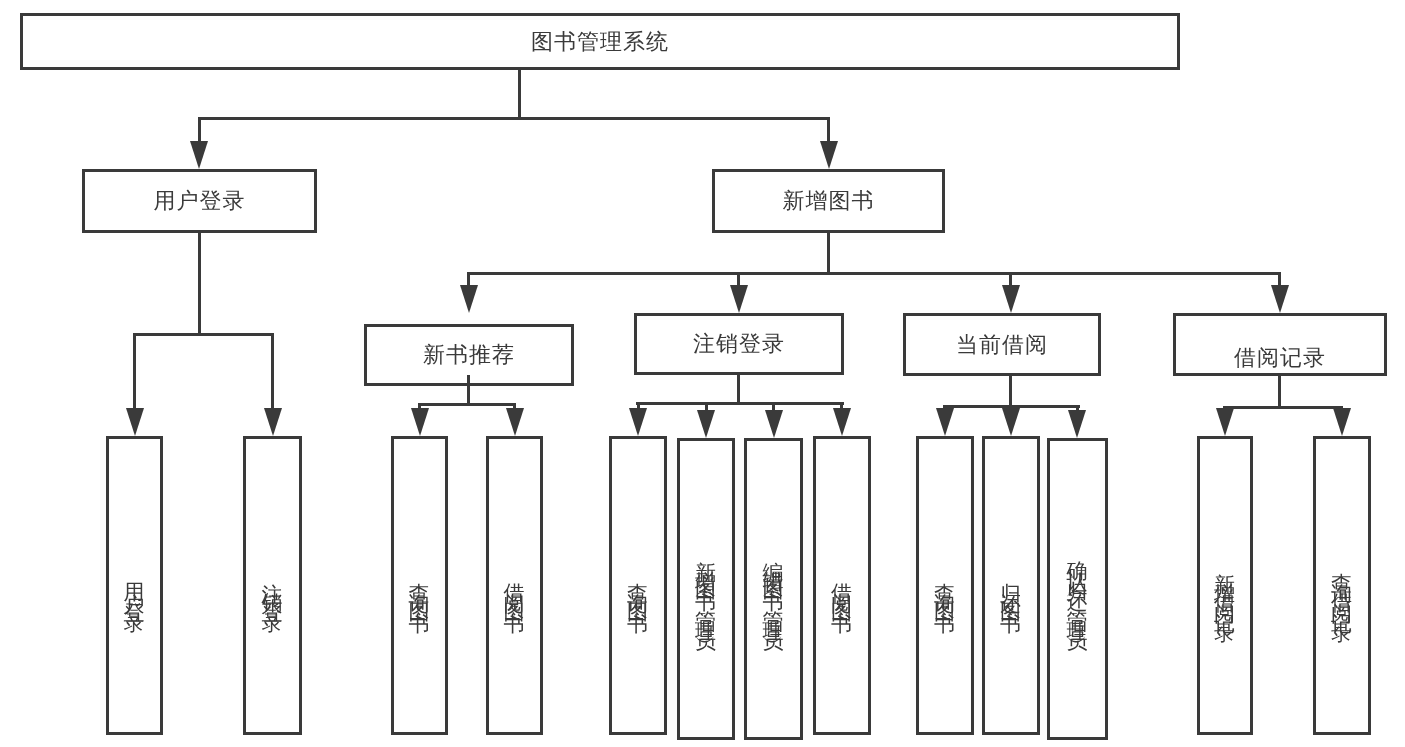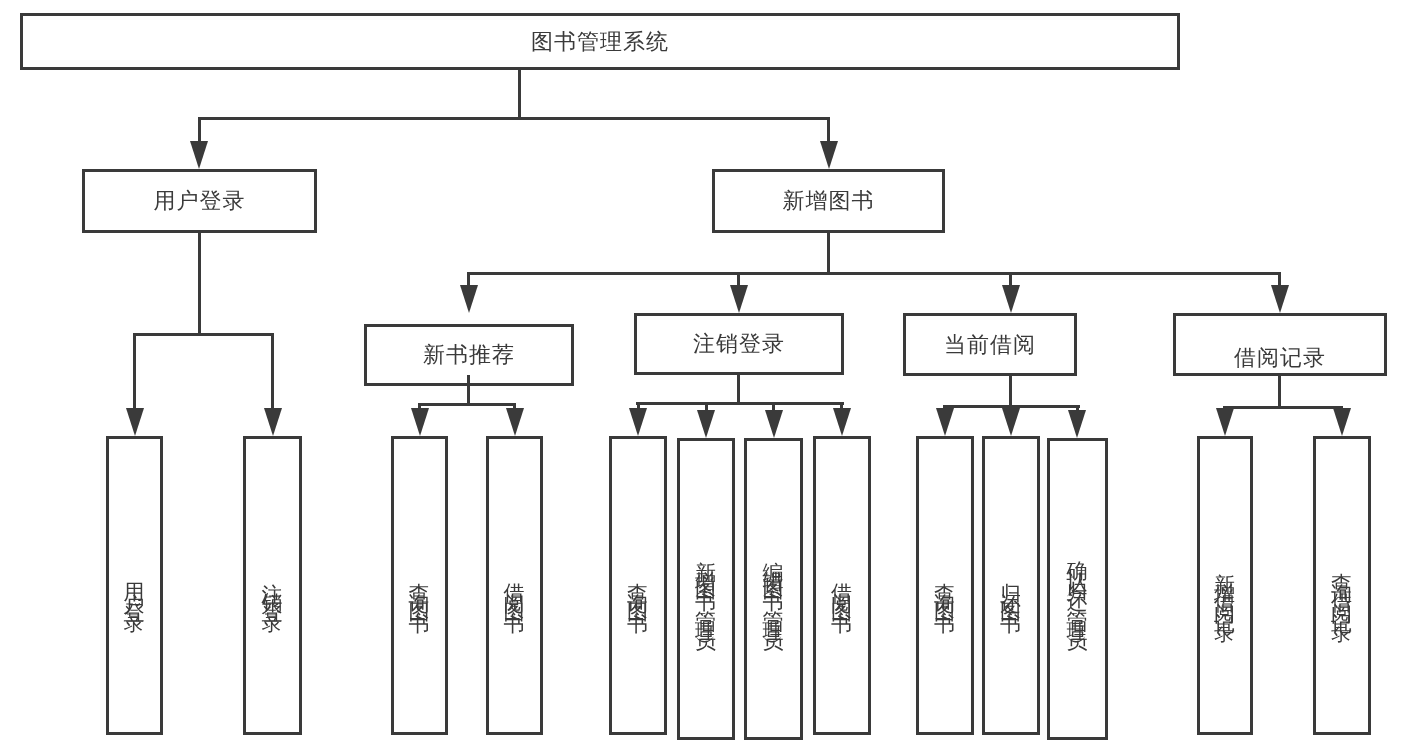--- a/index.html
+++ b/index.html
@@ -100,21 +100,21 @@
   <div class="arrow" style="left:1002px; top:285px;"></div>
   <div class="vline" style="left:1278px; top:272px; height:15px;"></div>
   <div class="arrow" style="left:1271px; top:285px;"></div>
 
   <div class="box" style="left:364px; top:313px; width:210px; height:62px;margin-top:11px;">
     <span>新书推荐</span>
   </div>
   <div class="box" style="left:634px; top:313px; width:210px; height:62px;">
     <span>注销登录</span>
   </div>
-  <div class="box" style="left:903px; top:313px; width:174px; height:63px;">
+  <div class="box" style="left:903px; top:313px; width:198px; height:63px;">
     <span>当前借阅</span>
   </div>
   <div class="box" style="left:1173px; top:313px; width:214px; height:63px;align-items:flex-end;">
     <span>借阅记录</span>
   </div>
 
   <div class="vline" style="left:467px; top:375px; height:30px;"></div>
   <div class="hline" style="left:418px; top:403px; width:98px;"></div>
   <div class="vline" style="left:418px; top:403px; height:8px;"></div>
   <div class="arrow" style="left:411px; top:408px;"></div>

